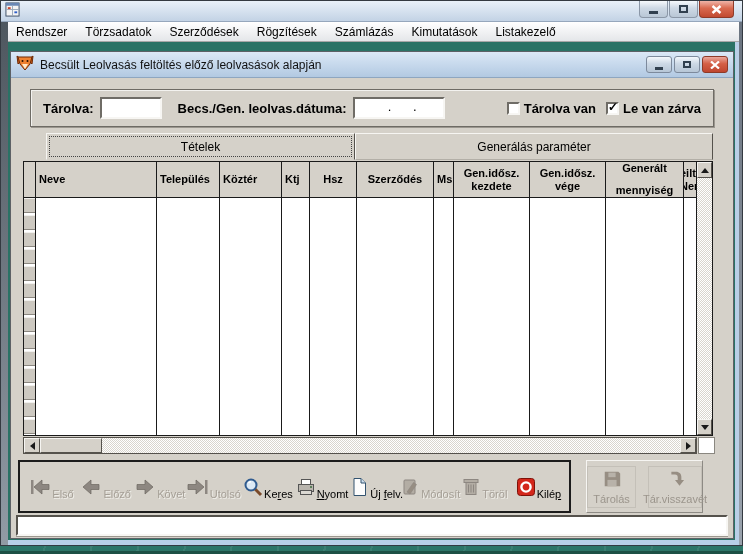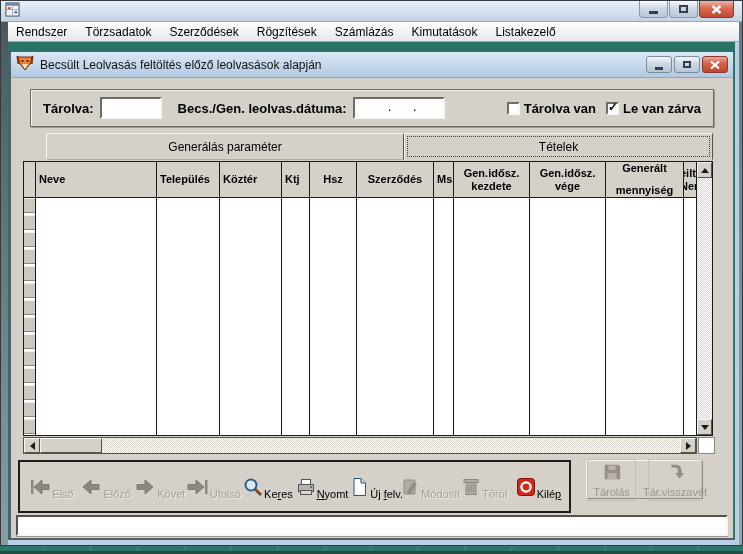--- a/index.html
+++ b/index.html
@@ -99,21 +99,21 @@
   .htrack { flex:1; height:15px; }
   .scroll-corner { position:absolute; left:687px; top:359px; width:17px; height:17px; background:#fff; border:1px solid #8a8780; }
   .tri-up { width:0; height:0; border-left:4px solid transparent; border-right:4px solid transparent; border-bottom:5px solid #1a1a1a; }
   .tri-down { width:0; height:0; border-left:4px solid transparent; border-right:4px solid transparent; border-top:5px solid #1a1a1a; }
   .tri-left { width:0; height:0; border-top:4px solid transparent; border-bottom:4px solid transparent; border-right:5px solid #1a1a1a; }
   .tri-right { width:0; height:0; border-top:4px solid transparent; border-bottom:4px solid transparent; border-left:5px solid #1a1a1a; }
 
   
   .toolbar-left { position:absolute; left:7px; top:382px; width:553px; height:53px; border:2px solid #1c1c1c;
     display:flex; align-items:center; justify-content:space-around; padding:0 4px; background:#d5d1c9; }
-  .toolbar-right { position:absolute; left:575px; top:382px; width:117px; height:39px;
+  .toolbar-right { position:absolute; left:575px; top:382px; width:117px; height:53px;
     border:1px solid; border-color:#f6f5f2 #8d8a84 #8d8a84 #f6f5f2;
     display:flex; align-items:center; justify-content:space-evenly; background:#d5d1c9;gap:12px; }
   .tbtn { display:flex; flex-direction:row; align-items:flex-end; justify-content:center; width:50px; }
   .tbtn .ic { height:26px; display:flex; align-items:center; justify-content:center; }
   .tbtn .lbl { font-size:11px; color:#000; white-space:nowrap; }
   .tbtn.disabled .lbl { color:#a59f96; text-shadow:1px 1px 0 #efeee9; }
   .accel { text-decoration:underline; }
   .tbtn2 { display:flex; flex-direction:column; align-items:center; width:54px; border:1px solid #c4c0b8; padding:2px 0; }
   .tbtn2 .lbl { font-size:11px; color:#9b958c; white-space:nowrap; }
 
@@ -204,22 +204,22 @@
             <span class="flabel" style="margin-left:16px;">Becs./Gen. leolvas.dátuma:</span>
             <span class="tinput datum">    .      .  </span>
             <span style="flex:1;"></span>
             <span class="checkbox"></span>
             <span class="cb-label">Tárolva van</span>
             <span class="checkbox checked" style="margin-left:10px;"></span>
             <span class="cb-label">Le van zárva</span>
           </div>
 
           <div class="tabs">
+            <div class="tab tab1 active">Tételek</div>
             <div class="tab tab2">Generálás paraméter</div>
-            <div class="tab tab1 active">Tételek</div>
           </div>
 
           <div class="grid">
             <div class="grid-header">
               <div class="hd c0 left">
                   <span></span>
                 </div>
               <div class="hd c1 left">
                   <span>Neve</span>
                 </div>

